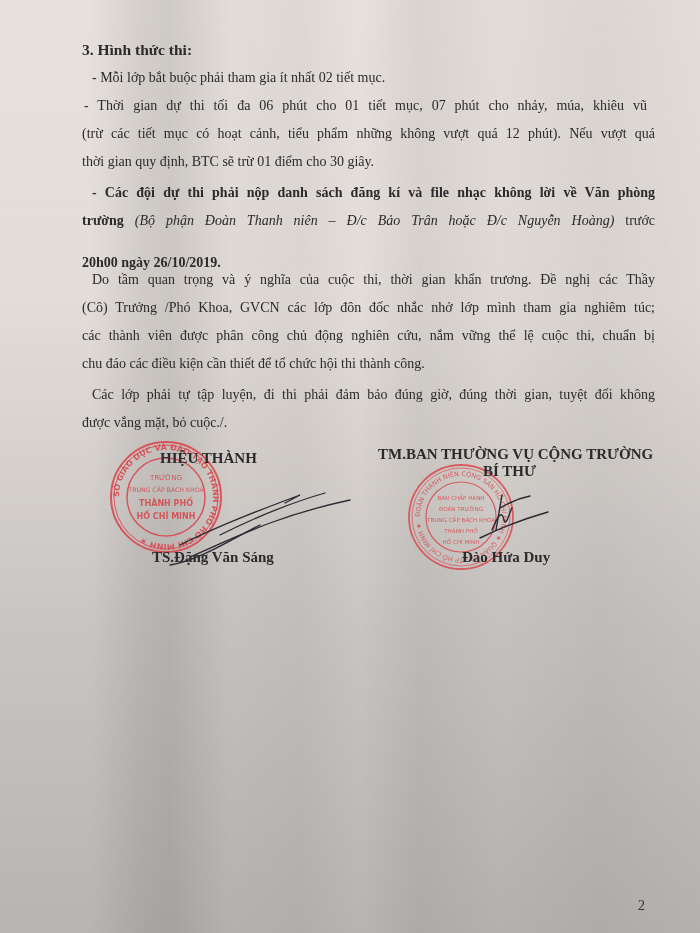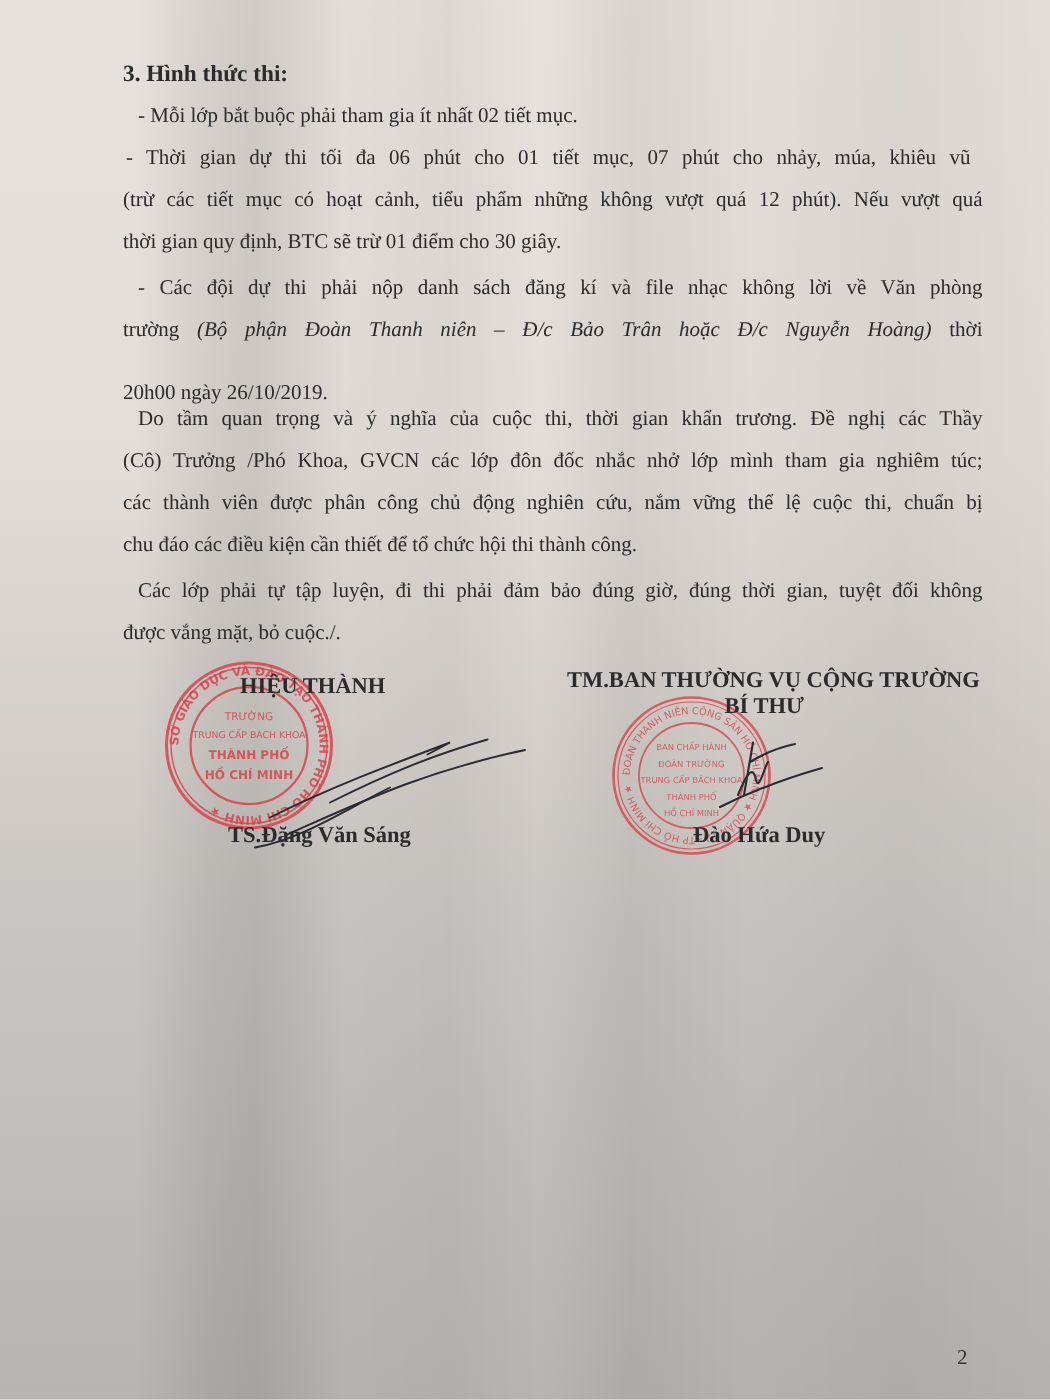--- a/index.html
+++ b/index.html
@@ -17,21 +17,21 @@
         rgba(0,0,0,0.02) 700px),
       linear-gradient(180deg, #e6e1dc 0px, #e2ddd8 300px, #c9c5c2 620px, #b8b4b2 933px);
   }
   .page { position: absolute; left: 0; top: 0; width: 700px; height: 767px; }
   .line {
     position: absolute; left: 82px; width: 573px;
     font-size: 14px; line-height: 20px; white-space: nowrap;
     text-align: justify; text-align-last: justify;
   }
   .line.last { text-align-last: left; }
-  .bold { font-weight: normal; }
+  .bold { font-weight: bold; }
   .ital { font-style: italic; }
   .heading { font-weight: bold; font-size: 15.5px; }
   .sig { position: absolute; font-size: 15px; font-weight: bold; white-space: nowrap; }
   .stamp { position: absolute; }
   .pagenum { position: absolute; left: 638px; top: 898px; font-size: 14px; color: #333; }
 </style>
 </head>
 <body>
 
 <div class="page">
@@ -40,21 +40,21 @@
 
   <div class="line last" style="top:68px; left:92px; width:563px;">-  Mỗi lớp bắt buộc phải tham gia ít nhất 02 tiết mục.</div>
   <div class="line" style="top:96px; left:84px; width:563px;">-  Thời gian dự thi tối đa 06 phút cho 01 tiết mục, 07 phút cho nhảy, múa, khiêu vũ</div>
   <div class="line" style="top:124px;">(trừ các tiết mục có hoạt cảnh, tiểu phẩm những không vượt quá 12 phút). Nếu vượt quá</div>
   <div class="line last" style="top:152px;">thời gian quy định, BTC sẽ trừ 01 điểm cho 30 giây.</div>
 
   <div class="line bold" style="top:183px; left:92px; width:563px;">-  Các đội dự thi phải nộp danh sách đăng kí và file nhạc không lời về Văn phòng</div>
   <div class="line" style="top:211px;">
     <span class="bold">trường</span>
     <span class="ital">(Bộ phận Đoàn Thanh niên – Đ/c Bảo Trân hoặc Đ/c Nguyễn Hoàng)</span>
-    <span>thời</span>
+    <span>trước</span>
   </div>
   <div class="line bold last" style="top:230px;margin-top:23px;">20h00 ngày 26/10/2019.</div>
 
   <div class="line" style="top:270px; left:92px; width:563px;">Do tầm quan trọng và ý nghĩa của cuộc thi, thời gian khẩn trương. Đề nghị các Thầy</div>
   <div class="line" style="top:326px;">các thành viên được phân công chủ động nghiên cứu, nắm vững thể lệ cuộc thi, chuẩn bị</div>
   <div class="line" style="top:298px;">(Cô) Trưởng /Phó Khoa, GVCN các lớp đôn đốc nhắc nhở lớp mình tham gia nghiêm túc;</div>
   <div class="line last" style="top:354px;">chu đáo các điều kiện cần thiết để tổ chức hội thi thành công.</div>
 
   <div class="line last" style="top:413px;">được vắng mặt, bỏ cuộc./.</div>
   <div class="line" style="top:385px; left:92px; width:563px;">Các lớp phải tự tập luyện, đi thi phải đảm bảo đúng giờ, đúng thời gian, tuyệt đối không</div>

